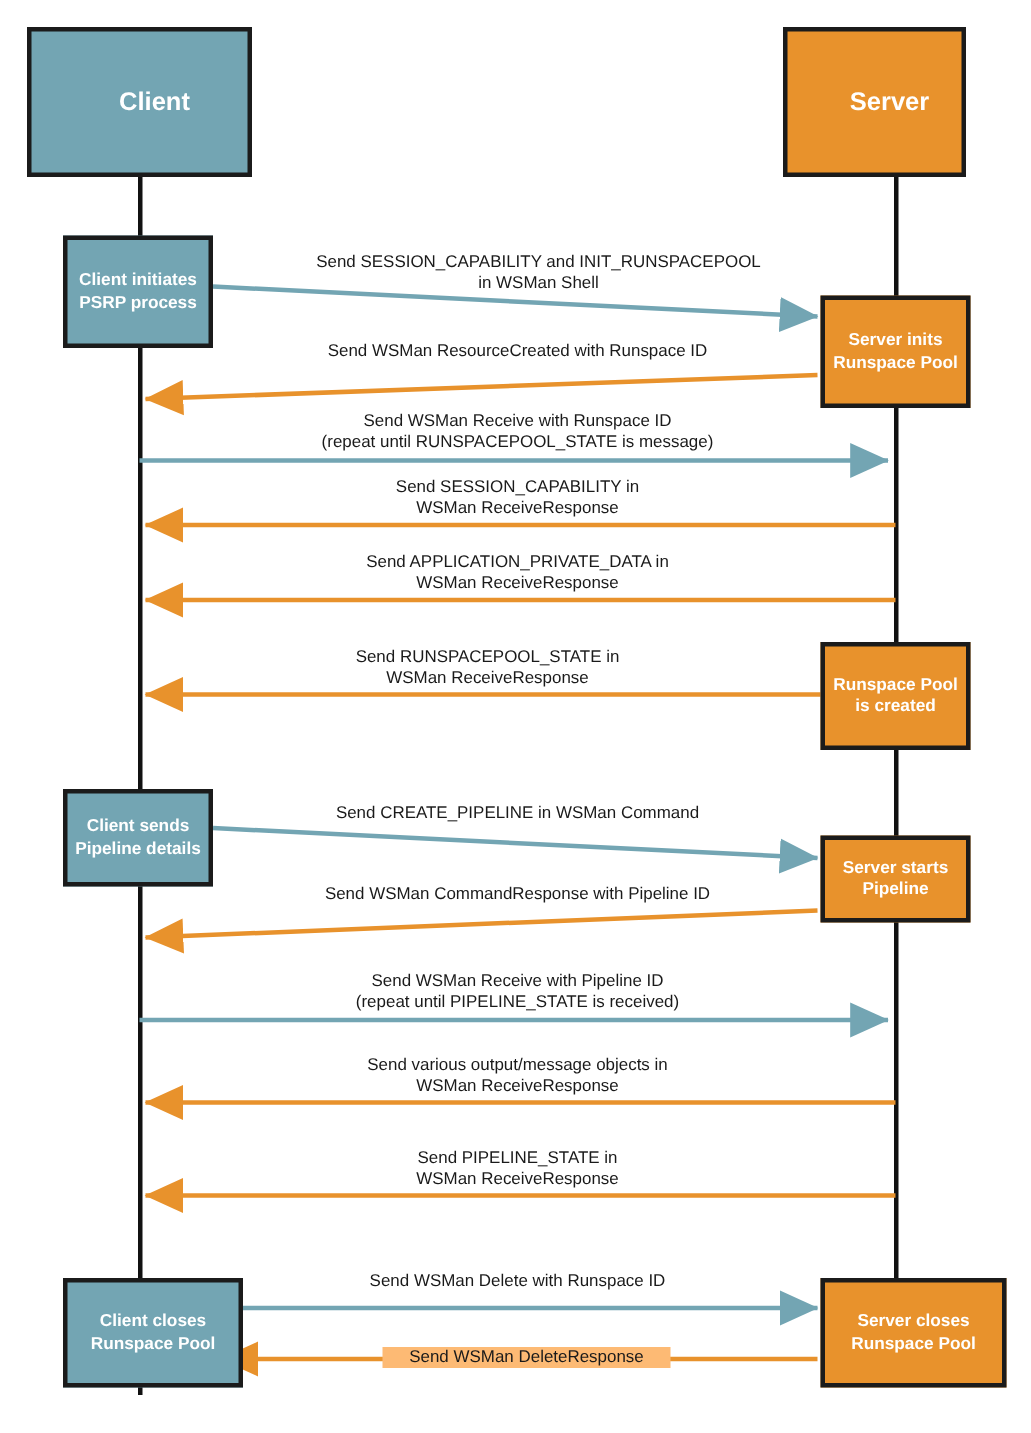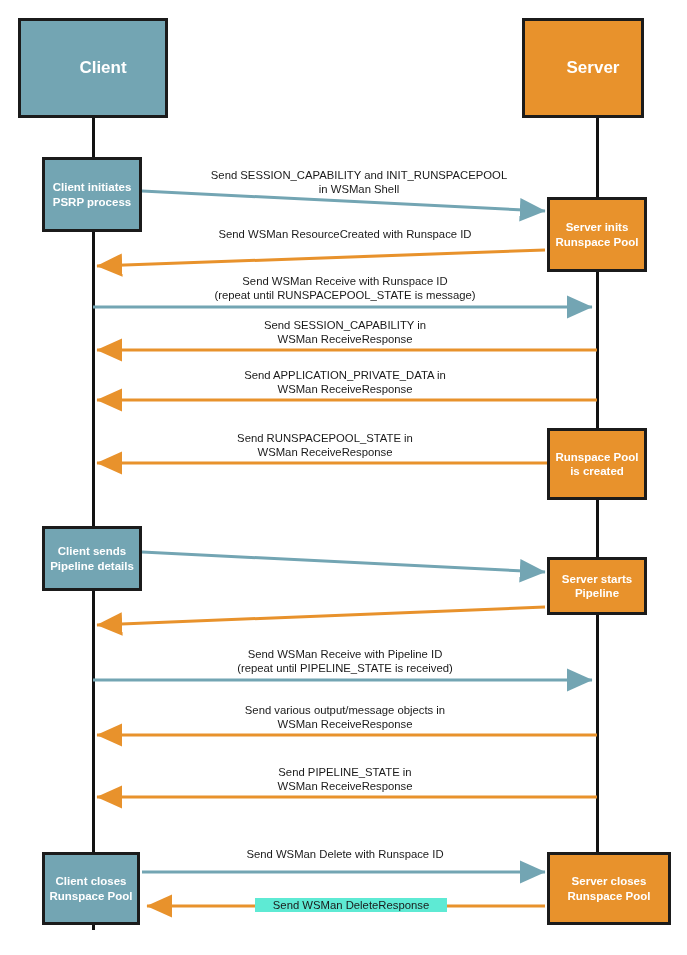--- a/index.html
+++ b/index.html
@@ -27,21 +27,21 @@
   .msg-label{
     position:absolute;
     text-align:center;
     font-size:11.3px;
     color:#1a1a1a;
     line-height:1.28;
     white-space:pre-line;
     z-index:6;
   }
   .msg-label.inline{
-    background:#5eead4;
+    background:#fdba74;
     padding:0 6px;
     z-index:7;
   }
   svg.arrows{position:absolute;left:0;top:0;width:687px;height:955px;z-index:4;}
 </style>
 </head>
 <body>
 
 <div id="stage">
 
@@ -93,21 +93,21 @@
   </div>
 
   <div class="actor-box actor-step teal" style="left:42px;top:157px;width:100px;height:75px;">
     <span>Client initiates
 PSRP process</span>
   </div>
   <div class="actor-box actor-step teal" style="left:42px;top:526px;width:100px;height:65px;">
     <span>Client sends
 Pipeline details</span>
   </div>
-  <div class="actor-box actor-step teal" style="left:42px;top:852px;width:98px;height:73px;">
+  <div class="actor-box actor-step teal" style="left:42px;top:852px;width:120px;height:73px;">
     <span>Client closes
 Runspace
 Pool</span>
   </div>
 
   <div class="actor-box actor-step orange" style="left:547px;top:197px;width:100px;height:75px;">
     <span>Server inits
 Runspace
 Pool</span>
   </div>
@@ -129,20 +129,22 @@
 in WSMan Shell</div>
   <div class="msg-label" style="left:155px;top:227px;width:380px;">Send WSMan ResourceCreated with Runspace ID</div>
   <div class="msg-label" style="left:110px;top:274px;width:470px;">Send WSMan Receive with Runspace ID
 (repeat until RUNSPACEPOOL_STATE is message)</div>
   <div class="msg-label" style="left:110px;top:318px;width:470px;">Send SESSION_CAPABILITY in
 WSMan ReceiveResponse</div>
   <div class="msg-label" style="left:110px;top:368px;width:470px;">Send APPLICATION_PRIVATE_DATA in
 WSMan ReceiveResponse</div>
   <div class="msg-label" style="left:110px;top:431px;width:430px;">Send RUNSPACEPOOL_STATE in
 WSMan ReceiveResponse</div>
+  <div class="msg-label" style="left:155px;top:535px;width:380px;">Send CREATE_PIPELINE in WSMan Command</div>
+  <div class="msg-label" style="left:155px;top:589px;width:380px;">Send WSMan CommandResponse with Pipeline ID</div>
   <div class="msg-label" style="left:110px;top:647px;width:470px;">Send WSMan Receive with Pipeline ID
 (repeat until PIPELINE_STATE is received)</div>
   <div class="msg-label" style="left:110px;top:703px;width:470px;">Send various output/message objects in
 WSMan ReceiveResponse</div>
   <div class="msg-label" style="left:110px;top:765px;width:470px;">Send PIPELINE_STATE in
 WSMan ReceiveResponse</div>
   <div class="msg-label" style="left:155px;top:847px;width:380px;">Send WSMan Delete with Runspace ID</div>
   <div class="msg-label inline" style="left:255px;top:898px;width:180px;">Send WSMan DeleteResponse</div>
 
 </div>

